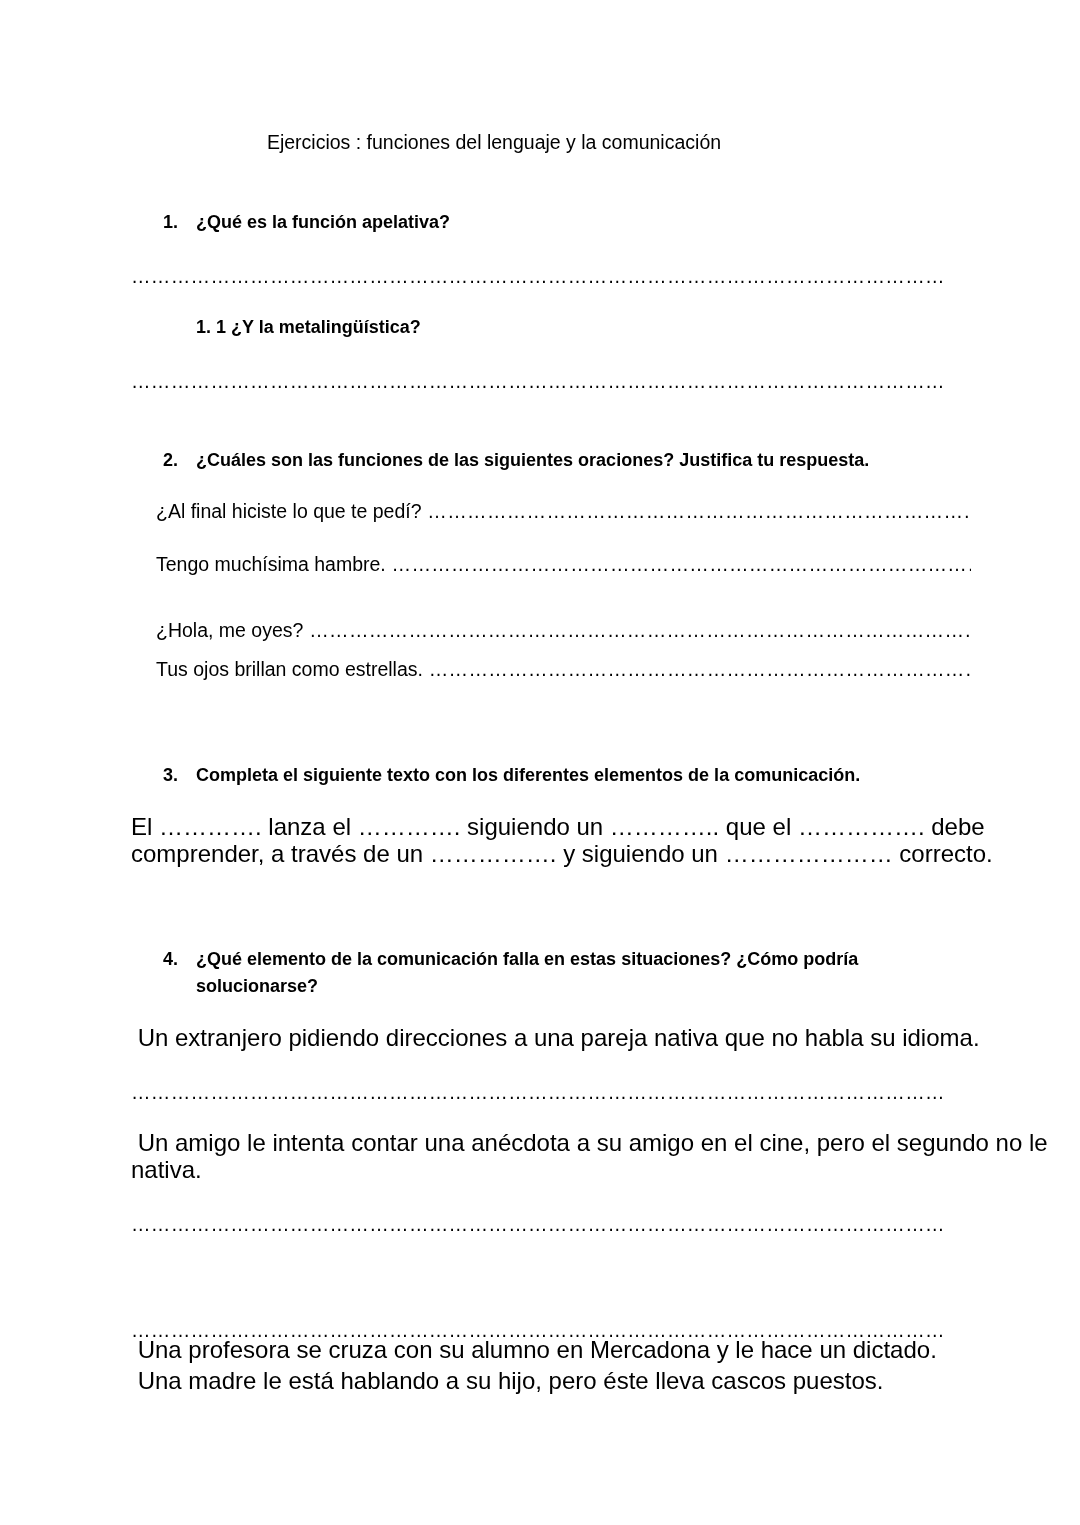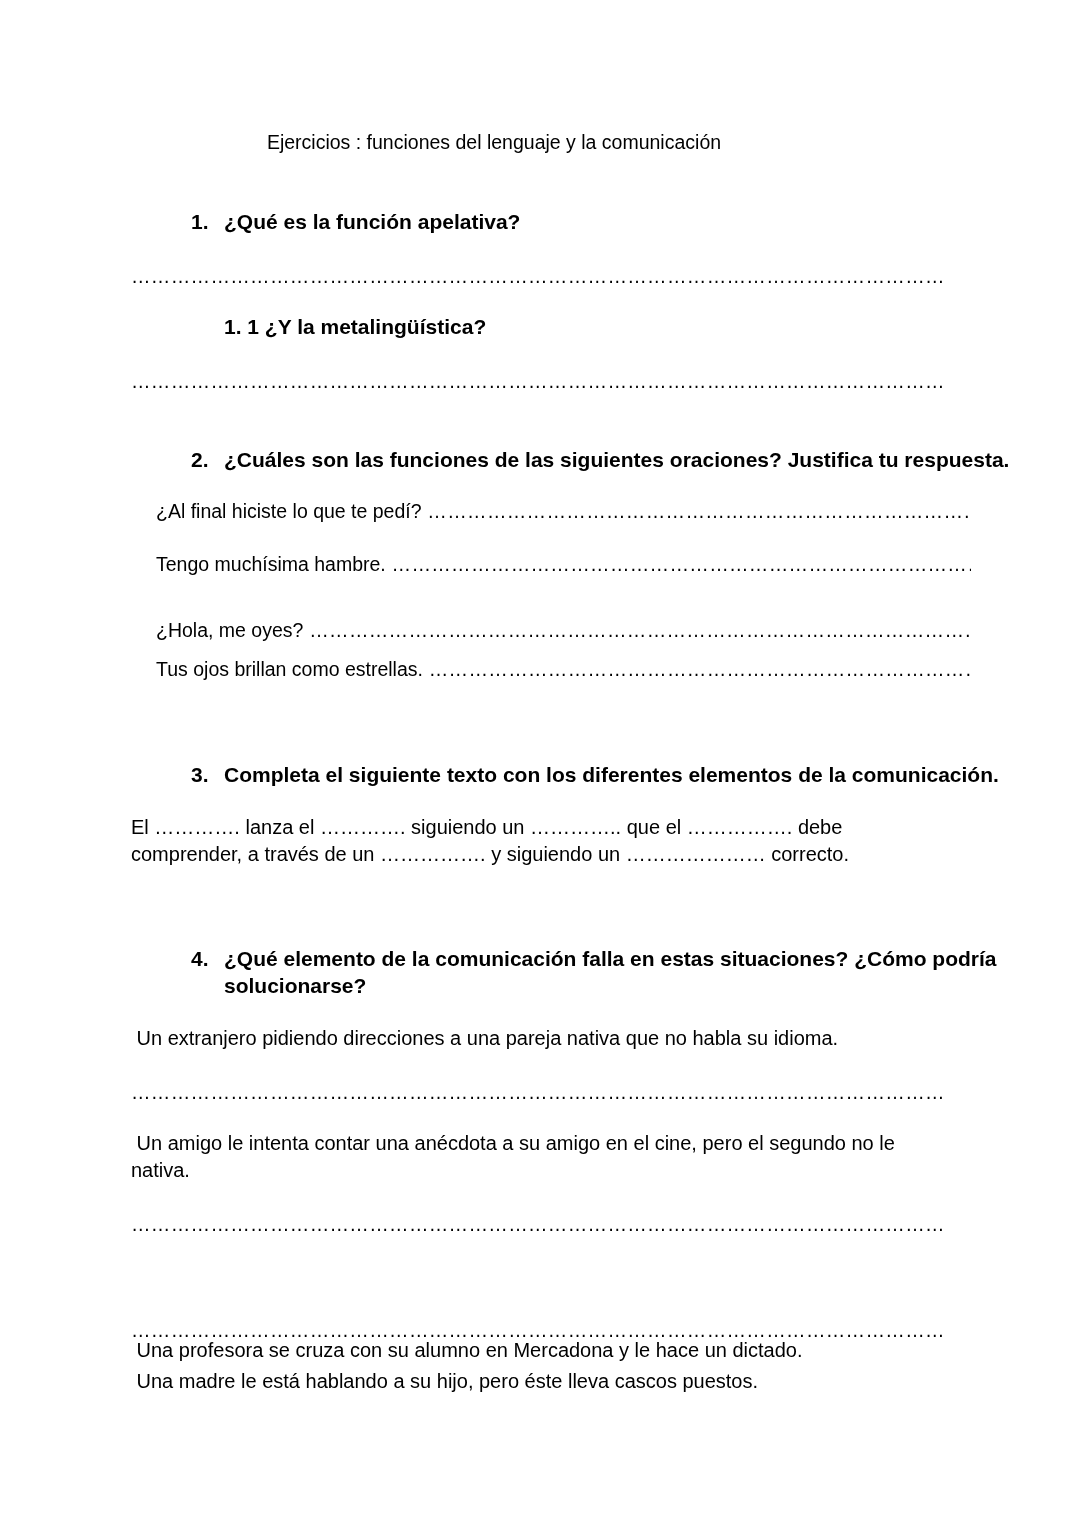--- a/index.html
+++ b/index.html
@@ -15,24 +15,24 @@
       font-family: "Liberation Sans", sans-serif;
       color: #000000;
       font-size: 19.5px;
     }
     .abs { position: absolute; white-space: nowrap; }
     .title {
       left: 0; width: 988px; text-align: center;
       top: 130px; font-size: 19.5px; line-height: 24px;
     }
     .q {
-      font-weight: bold; font-size: 21px; line-height: 24px; margin-left: 28px;
+      font-weight: bold; font-size: 18px; line-height: 24px;
     }
     .q .num { display: inline-block; width: 33px; }
-    .plain { font-size: 20px; line-height: 24px; }
+    .plain { font-size: 24px; line-height: 24px; }
     .dots {
       left: 131px; width: 815px; overflow: hidden;
       font-size: 19.5px; line-height: 24px; letter-spacing: 0.35px;
     }
     .fill-row {
       display: flex; width: 815px; overflow: hidden;
       font-size: 19.5px; line-height: 24px; margin-left: 25px;
     }
     .fill-row .lead { flex: 0 0 auto; }
     .fill-row .tail { flex: 1 1 auto; overflow: hidden; white-space: nowrap; letter-spacing: 0.35px; }

